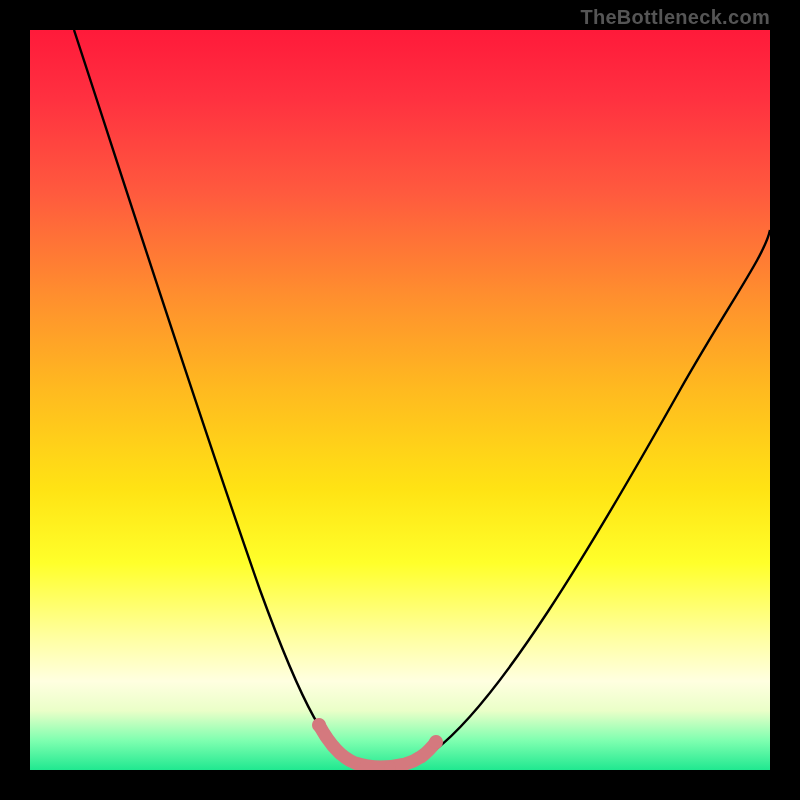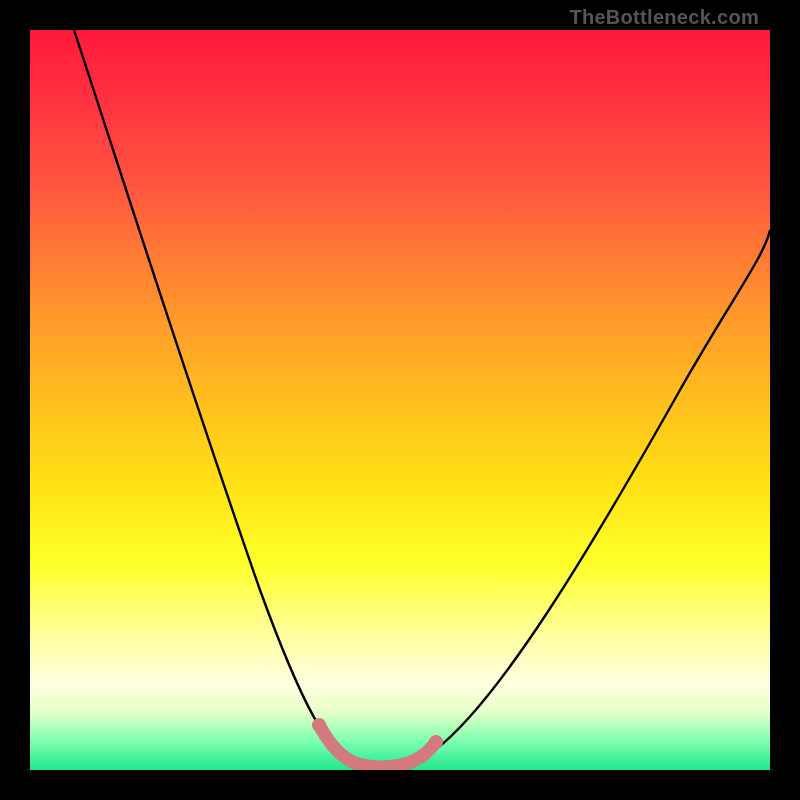--- a/index.html
+++ b/index.html
@@ -52,21 +52,21 @@
   .curve-svg {
     position: absolute;
     top: 0;
     left: 0;
     width: 740px;
     height: 740px;
   }
   .attribution {
     position: absolute;
     top: 6px;
-    right: 41px;
+    right: 30px;
     color: #555;
     font-size: 20px;
     font-weight: 600;
     letter-spacing: 0.3px;
   }
 </style>
 </head>
 <body>
 
 <div class="frame">

